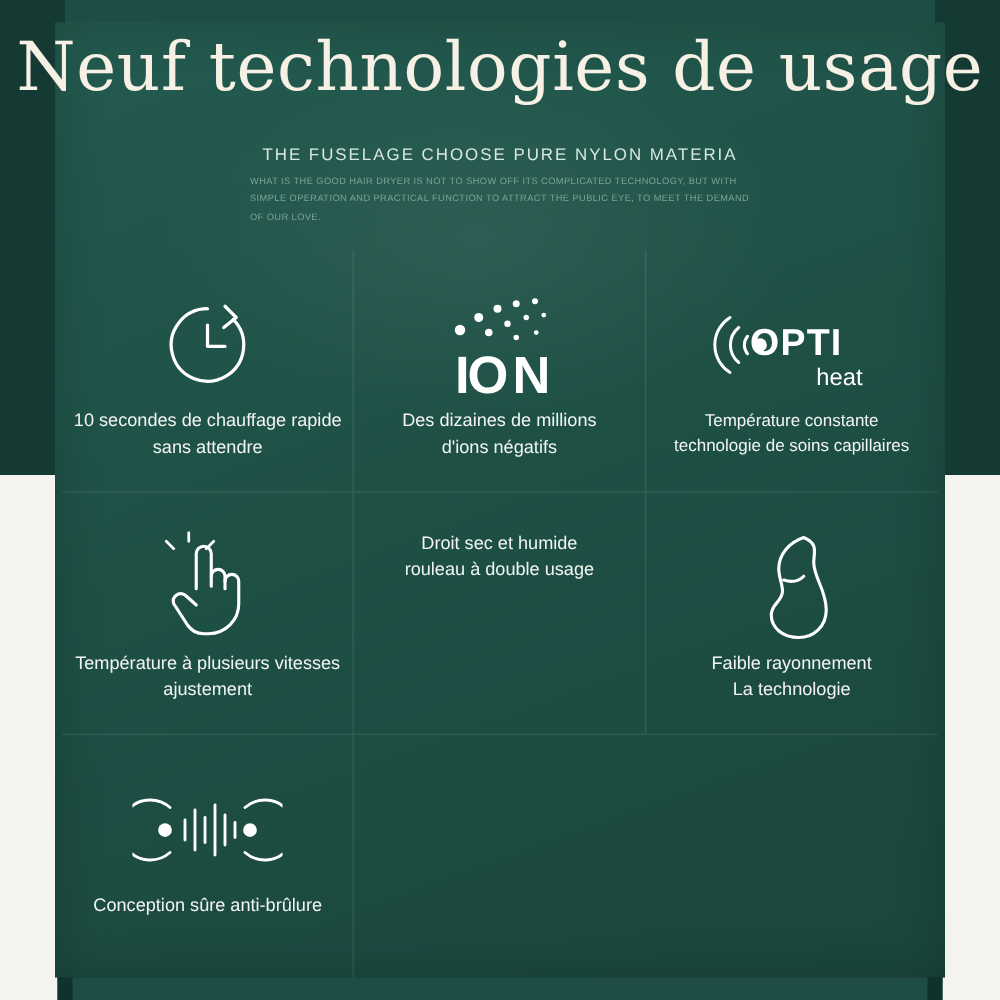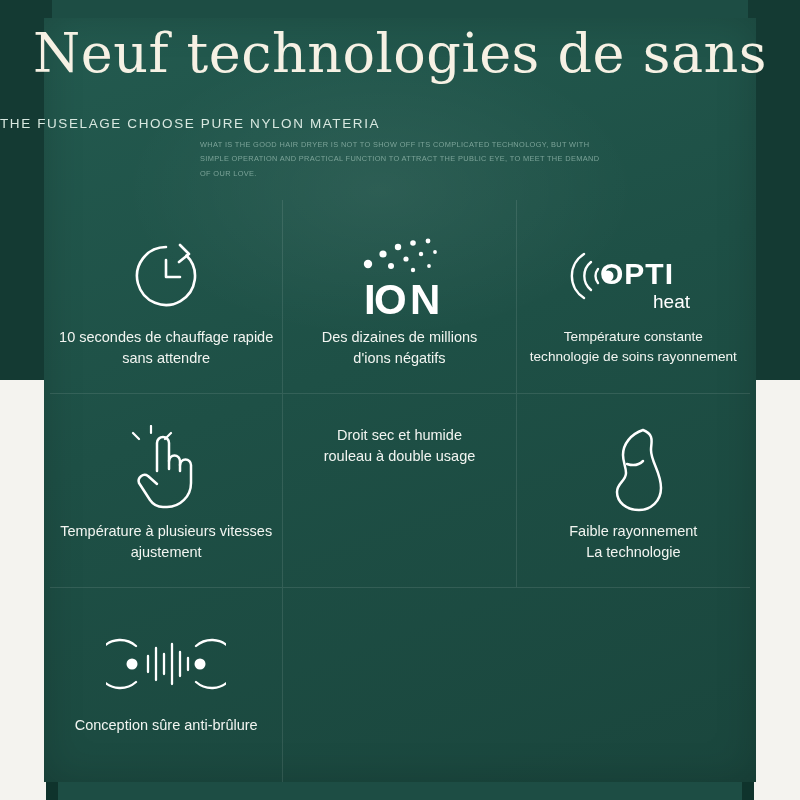--- a/index.html
+++ b/index.html
@@ -80,21 +80,21 @@
     font-size: 54px;
     font-weight: 400;
     color: #f6f1e4;
     letter-spacing: 0.5px;
     white-space: nowrap;
   }
   .subtitle {
     position: absolute;
     left: 0; top: 116px;
     width: 800px;
-    text-align: left;
+    text-align: center;
     font-size: 13.5px;
     letter-spacing: 1.6px;
     color: #d8e8e0;
   }
   .blurb {
     position: absolute;
     left: 200px; top: 138px;
     width: 400px;
     text-align: left;
     font-size: 7.4px;
@@ -151,21 +151,21 @@
   <div class="bg-dark-left"></div>
   <div class="bg-dark-right"></div>
   <div class="bg-white-left"></div>
   <div class="bg-white-right"></div>
   <div class="bg-strip-left"></div>
   <div class="bg-strip-right"></div>
 
   <div class="inner-card"></div>
   <div class="glow"></div>
 
-  <div class="title">Neuf technologies de sans</div>
+  <div class="title">Neuf technologies de usage</div>
   <div class="subtitle">THE FUSELAGE CHOOSE PURE NYLON MATERIA</div>
   <div class="blurb">WHAT IS THE GOOD HAIR DRYER IS NOT TO SHOW OFF ITS COMPLICATED TECHNOLOGY, BUT WITH SIMPLE OPERATION AND PRACTICAL FUNCTION TO ATTRACT THE PUBLIC EYE, TO MEET THE DEMAND OF OUR LOVE.</div>
 
   <div class="grid">
 
     <div class="cell br bb">
       <div class="icon-wrap">
         <svg width="86" height="86" viewBox="0 0 86 86" fill="none" stroke="#ffffff" stroke-width="2.6">
           <path d="M43 14 a29 29 0 1 0 20.5 8.5" stroke-linecap="round"></path>
           <path d="M57 12 l9 9 -10 8" stroke-linecap="round" stroke-linejoin="round"></path>
@@ -208,21 +208,21 @@
             <path d="M26 22 a26 26 0 0 0 0 44"></path>
             <path d="M33 30 a18 18 0 0 0 0 28"></path>
             <path d="M40 37 a11 11 0 0 0 0 14"></path>
           </g>
           <circle cx="50" cy="44" r="5.5" fill="#ffffff"></circle>
           <text class="opti-text" x="42" y="52" font-size="30" fill="#ffffff" letter-spacing="1">OPTI</text>
           <text x="95" y="76" font-size="19" fill="#ffffff" font-family="Liberation Sans, sans-serif">heat</text>
         </svg>
       </div>
       <div class="cap small">Température constante
-technologie de soins rayonnement</div>
+technologie de soins capillaires</div>
     </div>
 
     <div class="cell br bb">
       <div class="icon-wrap">
         <svg width="78" height="90" viewBox="0 0 78 90" fill="none" stroke="#ffffff" stroke-width="2.5" stroke-linecap="round" stroke-linejoin="round">
           <path d="M30 46 V18 a6 6 0 0 1 12 0 v26"></path>
           <path d="M42 36 a5.5 5.5 0 0 1 11 0 v10"></path>
           <path d="M53 40 a5.5 5.5 0 0 1 11 0 v18 a24 24 0 0 1 -24 24 h-4 a16 16 0 0 1 -13 -7 l-11 -17 a6 6 0 0 1 9 -7 l9 8"></path>
           <path d="M12 14 l-6 -6 M24 8 l0 -7 M38 14 l6 -6" stroke-width="2.2"></path>
         </svg>

